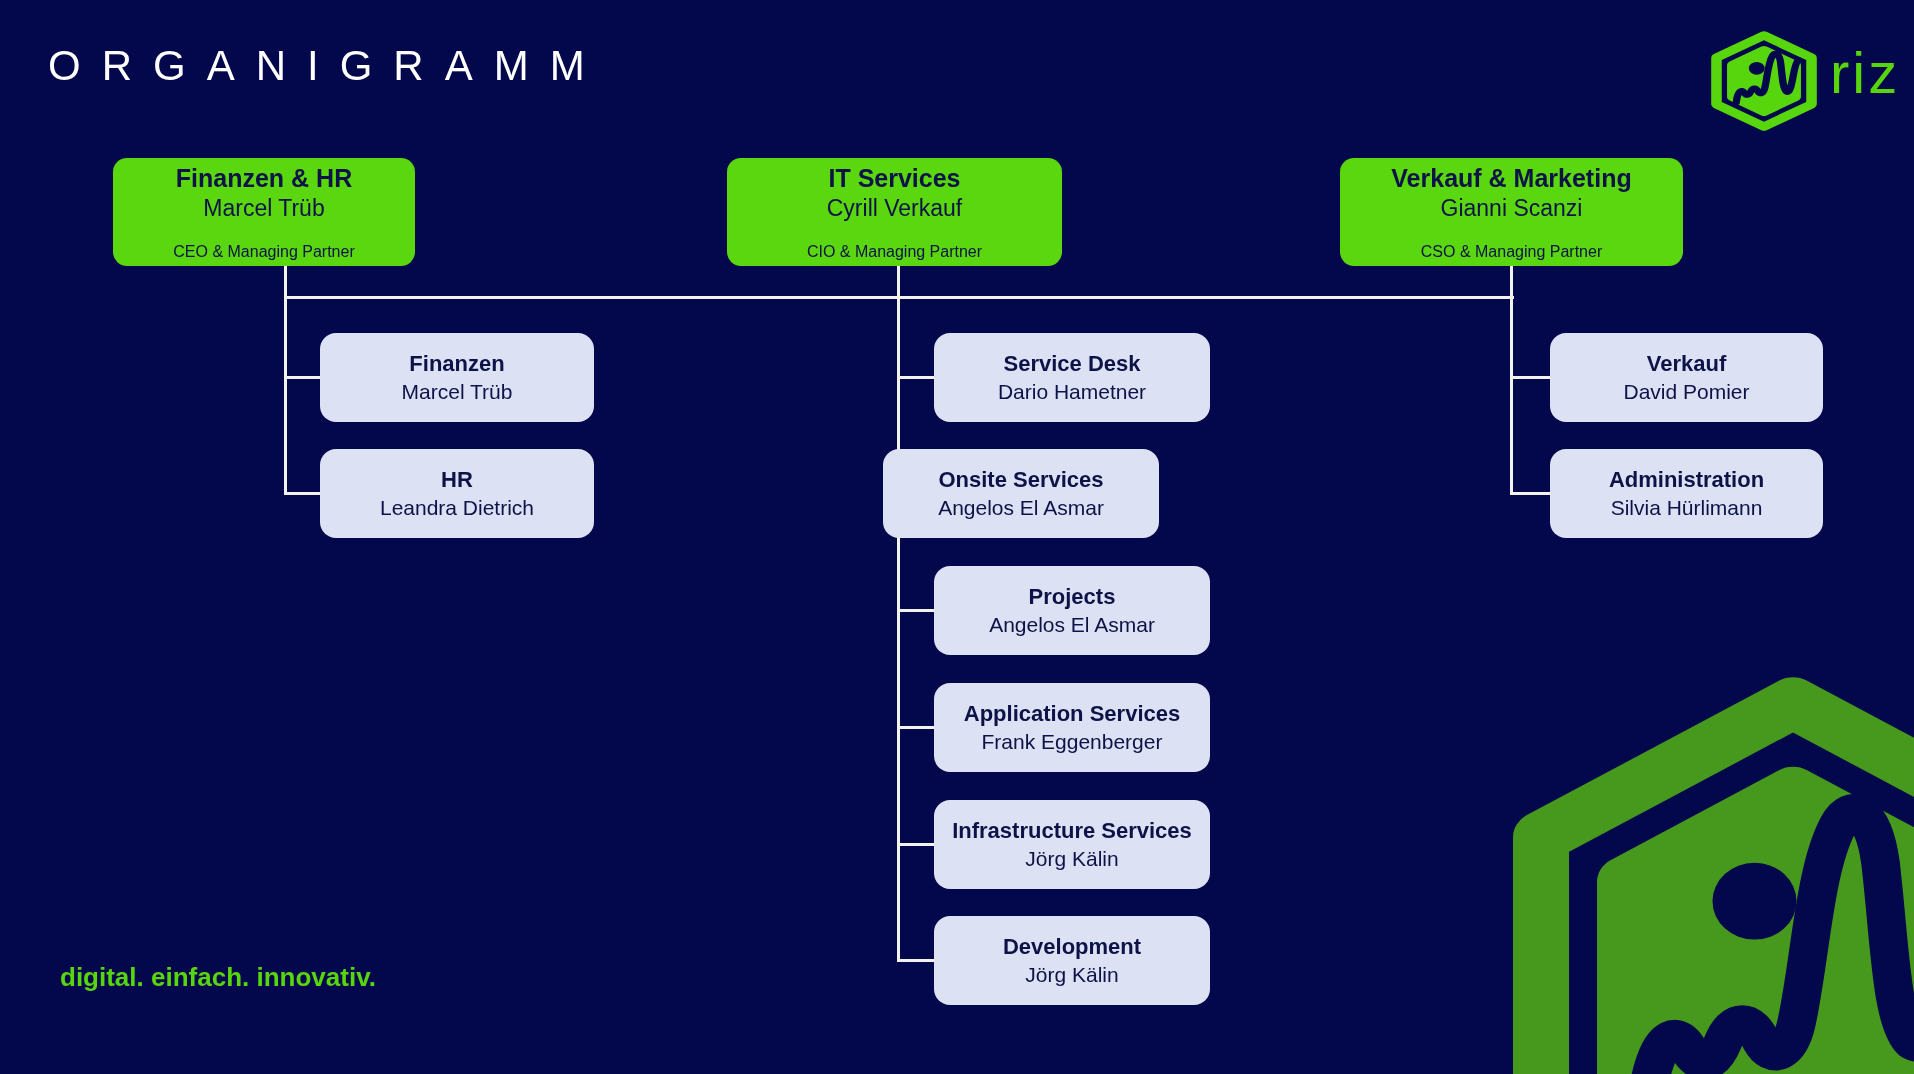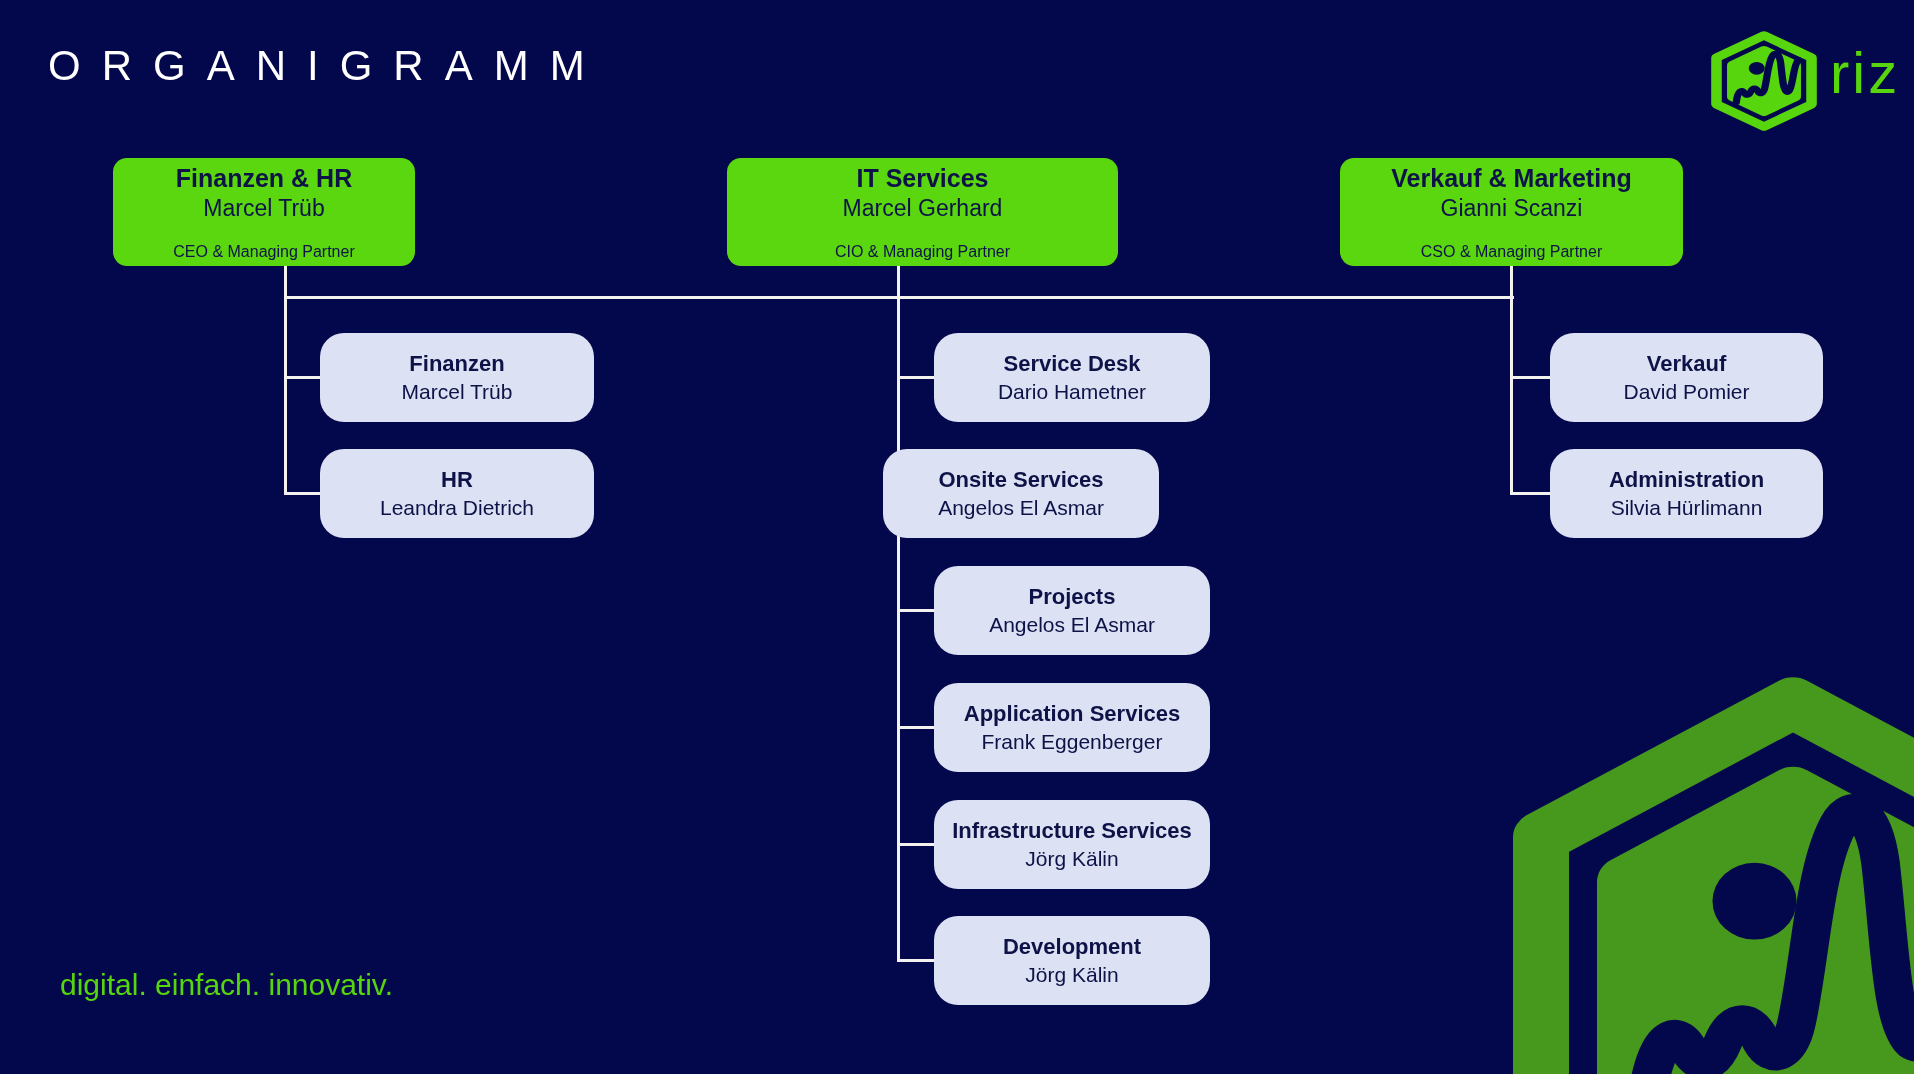--- a/index.html
+++ b/index.html
@@ -23,32 +23,32 @@
   
   .head-box{
     position:absolute;height:108px;background:#5ad70e;border-radius:14px;
     display:flex;flex-direction:column;align-items:center;justify-content:center;
     color:#0d1347;text-align:center;line-height:1.2;
   }
   .hb-title{font-size:25px;font-weight:bold;}
   .hb-person{font-size:23px;margin-top:2px;}
   .hb-role{font-size:16px;margin-top:19px;}
   .sub-box{
-    position:absolute;height:89px;background:#dde1f4;border-radius:24px;
+    position:absolute;height:89px;background:#dde1f4;border-radius:16px;
     display:flex;flex-direction:column;align-items:center;justify-content:center;
     color:#0d1347;text-align:center;line-height:1.15;padding:0 14px;box-sizing:border-box;
   }
   .sb-title{font-size:22px;font-weight:bold;}
   .sb-person{font-size:21px;margin-top:3px;}
   
   .line{position:absolute;background:#f4f2ef;}
   
   .tagline{position:absolute;left:60px;top:962px;color:#57d60e;}
   .tagline-1{font-size:31px;font-weight:400;letter-spacing:2px;white-space:nowrap;}
-  .tagline-2{font-size:30px;font-weight:normal;margin-top:6px;white-space:nowrap;}
+  .tagline-2{font-size:26px;font-weight:bold;margin-top:0;white-space:nowrap;}
   
   .watermark{position:absolute;left:1443px;top:658px;}
 </style>
 </head>
 <body>
 
 <div id="stage">
 
   <div class="page-title">ORGANIGRAMM</div>
 
@@ -78,23 +78,23 @@
   <div class="line" style="left:897px;top:843px;width:37px;height:3px"></div>
   <div class="line" style="left:897px;top:959px;width:37px;height:3px"></div>
   <div class="line" style="left:1510px;top:376px;width:40px;height:3px"></div>
   <div class="line" style="left:1510px;top:492px;width:40px;height:3px"></div>
 
   <div class="head-box" style="left:113px;top:158px;width:302px">
     <div class="hb-title">Finanzen &amp; HR</div>
     <div class="hb-person">Marcel Trüb</div>
     <div class="hb-role">CEO &amp; Managing Partner</div>
   </div>
-  <div class="head-box" style="left:727px;top:158px;width:391px">
+  <div class="head-box" style="left:727px;top:158px;width:335px">
     <div class="hb-title">IT Services</div>
-    <div class="hb-person">Marcel Gerhard</div>
+    <div class="hb-person">Cyrill Verkauf</div>
     <div class="hb-role">CIO &amp; Managing Partner</div>
   </div>
   <div class="head-box" style="left:1340px;top:158px;width:343px">
     <div class="hb-title">Verkauf &amp; Marketing</div>
     <div class="hb-person">Gianni Scanzi</div>
     <div class="hb-role">CSO &amp; Managing Partner</div>
   </div>
 
   <div class="sub-box" style="left:320px;top:333px;width:274px">
     <div class="sb-title">Finanzen</div>

